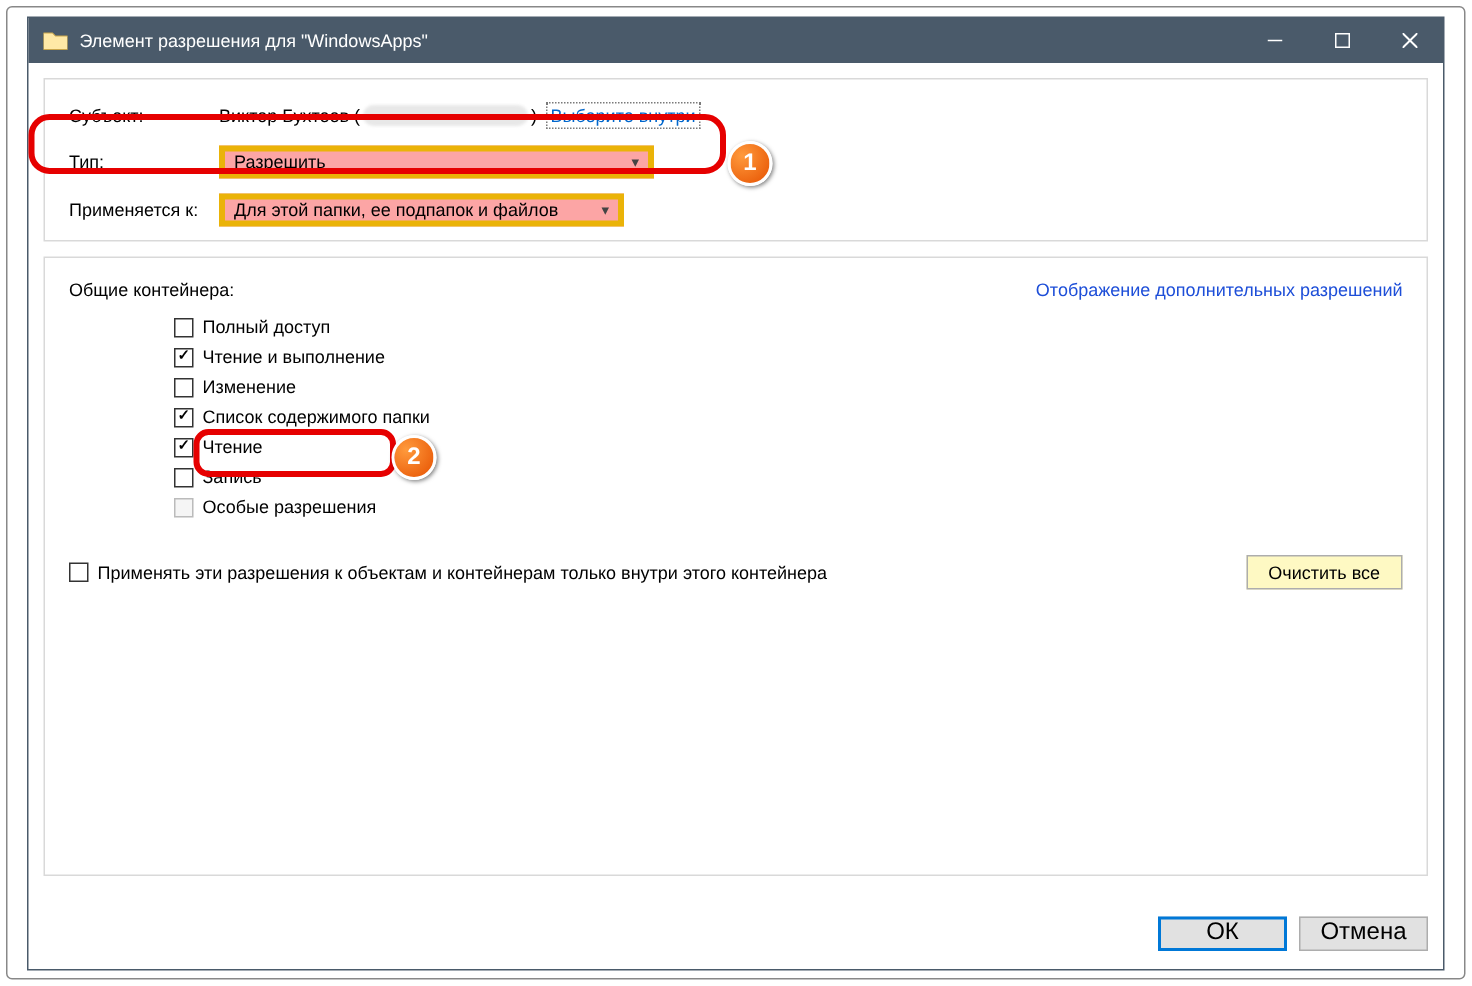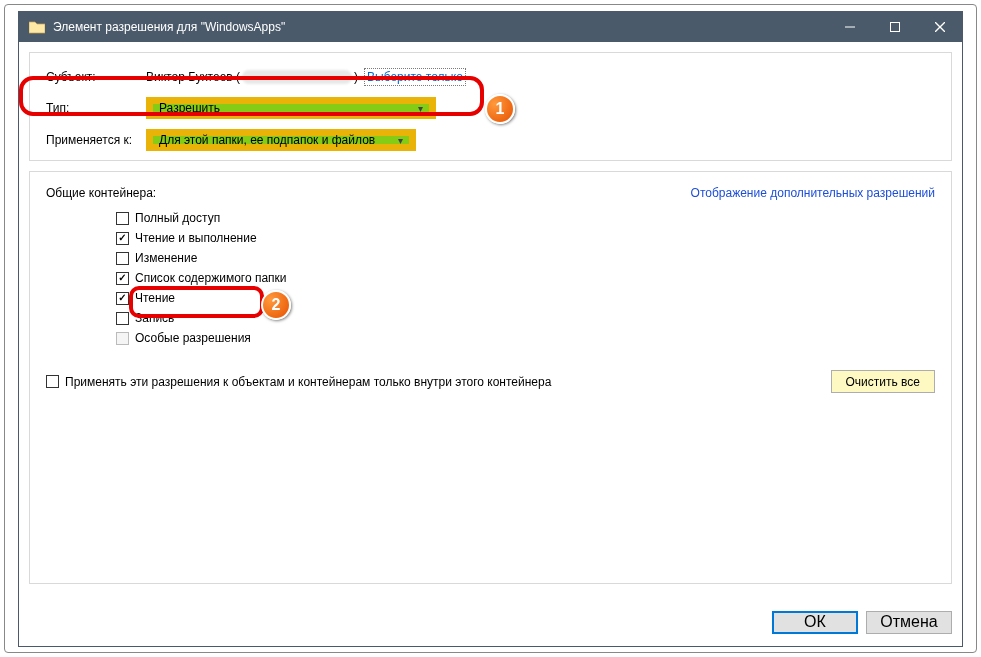--- a/index.html
+++ b/index.html
@@ -89,22 +89,22 @@
     margin: 0 2px;
   }
   .link {
     color: #0066cc;
     margin-left: 6px;
     cursor: pointer;
     border: 1px dotted #7a7a7a;
     padding: 1px 2px;
   }
   .select {
-    border: 7px solid #eab308;
-    background: #84cc16;
+    border: 4px solid #eab308;
+    background: #fca5a5;
     height: 22px;
     display: flex;
     align-items: center;
     justify-content: space-between;
     padding: 0 6px;
     cursor: pointer;
   }
   .select .chev { color: #444; font-size: 10px; }
   .sel-type { width: 290px; }
   .sel-applies { width: 270px; }
@@ -239,21 +239,21 @@
   </div>
 
   <div class="client">
 
     <div class="group header">
       <div class="row">
         <div class="label-col">Субъект:</div>
         <span class="subject-name">
           <span>Виктор Бухтеев (</span><span class="blur"></span><span>)</span>
         </span>
-        <span class="link">Выберите только</span>
+        <span class="link">Выберите внутри</span>
       </div>
       <div class="row">
         <div class="label-col">Тип:</div>
         <div class="select sel-type">
           <span>Разрешить</span>
           <span class="chev">▾</span>
         </div>
       </div>
       <div class="row">
         <div class="label-col">Применяется к:</div>

